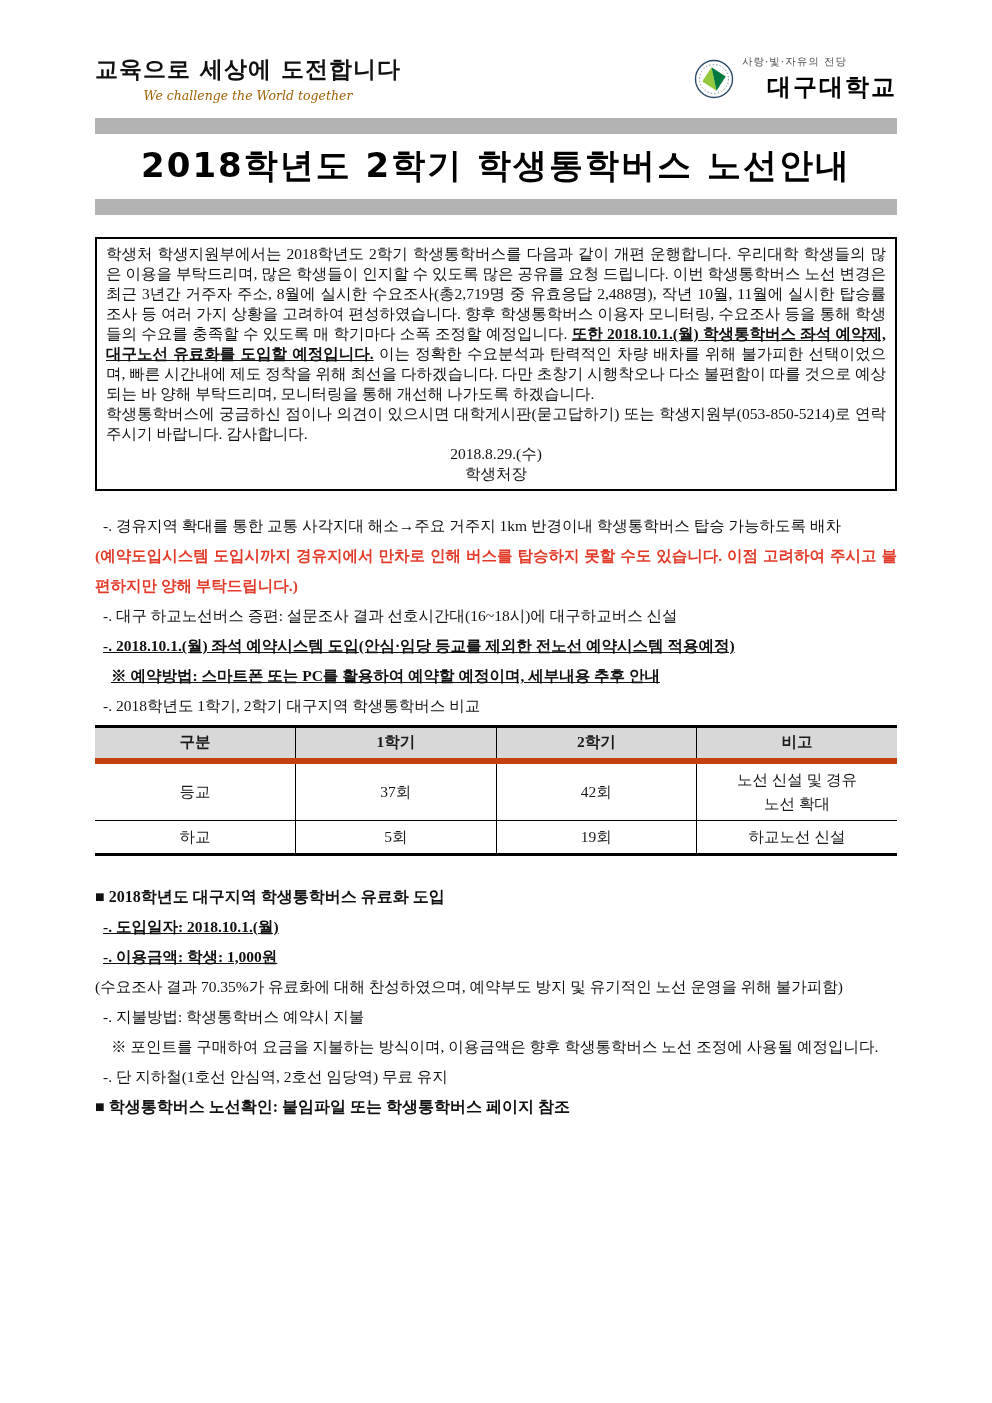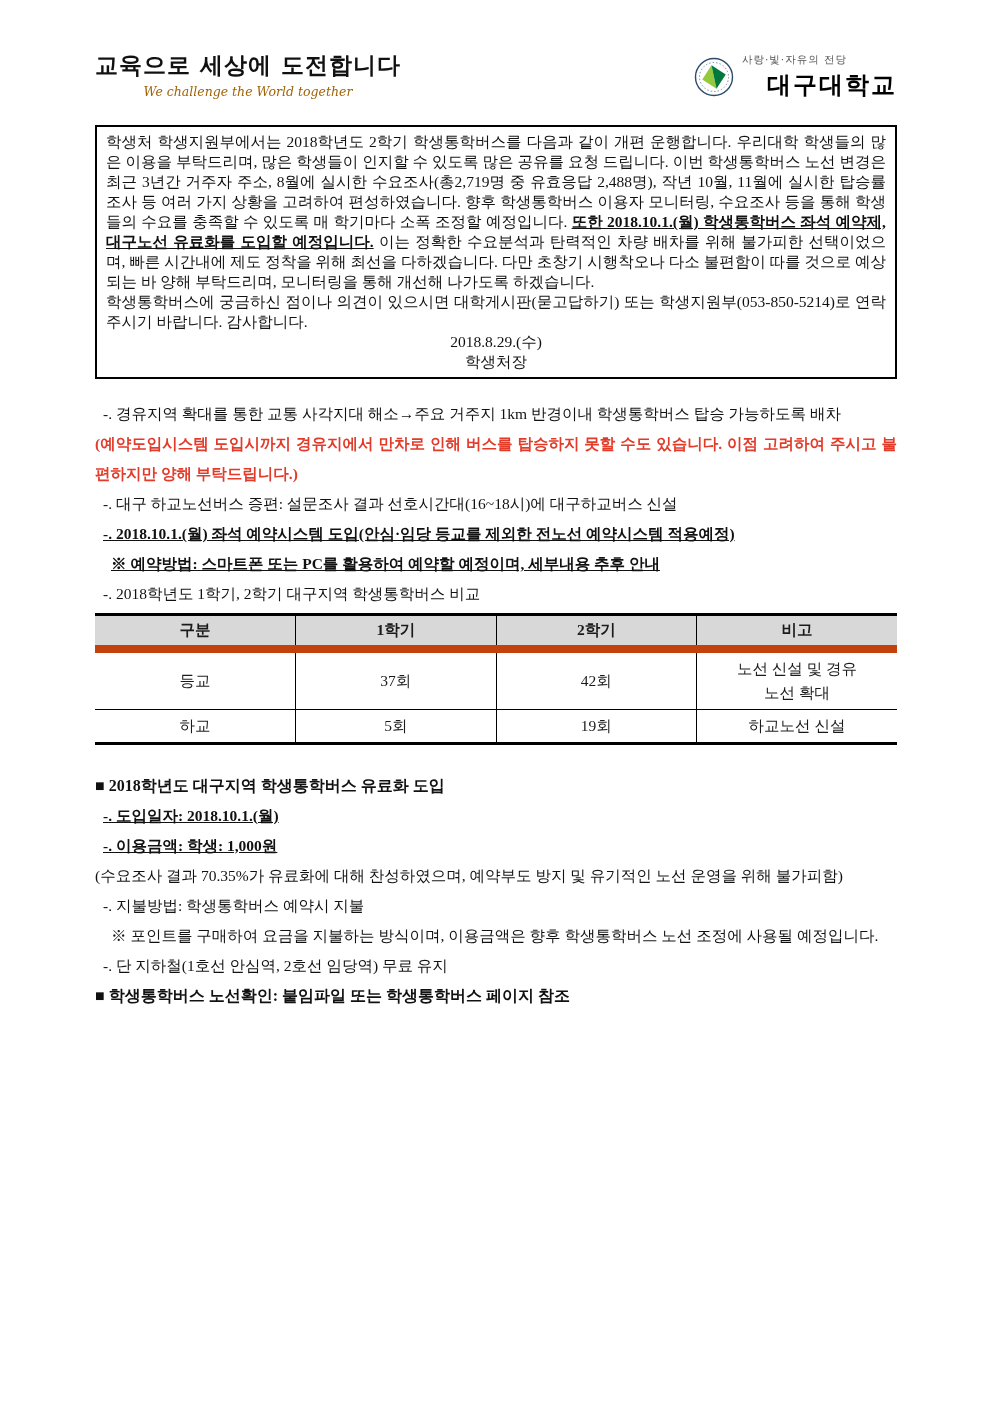--- a/index.html
+++ b/index.html
@@ -5,21 +5,21 @@
   * { margin: 0; padding: 0; box-sizing: border-box; }
   html, body { background: #ffffff; }
   body {
     width: 992px; height: 1403px;
     font-family: "Liberation Serif", "DejaVu Serif", serif;
     color: #1a1a1a; overflow: hidden;
   }
   .page { width: 992px; height: 1403px; padding: 0 95px; position: relative; }
 
   
-  .header { display: flex; justify-content: space-between; align-items: center; padding-top: 45px; height: 103px; }
+  .header { display: flex; justify-content: space-between; align-items: flex-end; padding-top: 45px; height: 103px; }
   .slogan { text-align: center; }
   .slogan-kr { font-family: "DejaVu Sans", sans-serif; font-weight: bold; font-size: 23px; letter-spacing: 1px; color: #111; }
   .slogan-en { font-family: "DejaVu Serif", serif; font-style: italic; font-size: 12.5px; color: #a16207; margin-top: 3px; }
   .brand { display: flex; align-items: center; gap: 8px; padding-top: 6px; }
   .seal { width: 40px; height: 40px; flex: 0 0 auto; }
   .brand-text { text-align: left; }
   .brand-tagline { font-family: "DejaVu Sans", sans-serif; font-size: 10.5px; color: #555; letter-spacing: 1px; margin-bottom: 2px; }
   .brand-univ { font-family: "DejaVu Sans", sans-serif; font-weight: bold; font-size: 24px; color: #000000; letter-spacing: 2px; padding-left: 25px; }
 
   
@@ -49,21 +49,21 @@
   .star-item { text-indent: 16px; }
   .red-note { color: #e23b2a; font-weight: bold; text-align: justify; }
   .u-bold { font-weight: bold; text-decoration: underline; }
 
   
   .cmp-table { width: 100%; border-collapse: collapse; margin-top: 4px;
     border-top: 3px solid #000; border-bottom: 3px solid #000;
     font-size: 15.5px; }
   .cmp-table th {
     background: #d8d8d8; font-weight: bold; text-align: center;
-    border-bottom: 8px solid #c2410c; height: 34px; width: 25%;
+    border-bottom: 6px solid #c2410c; height: 34px; width: 25%;
   }
   .cmp-table td { text-align: center; padding: 4px 6px; line-height: 24px; }
   .cmp-table th + th, .cmp-table td + td { border-left: 1px solid #000; }
   .cmp-table tbody tr.row-0 td { border-bottom: 1px solid #000; height: 52px; }
   .cmp-table tbody tr.row-1 td { height: 34px; }
   .note-line { display: block; text-align: center; }
   .note-line:empty { display: none; }
 </style>
 </head>
 <body>
@@ -86,20 +86,25 @@
           </g>
         </svg>
       </span>
       <span class="brand-text">
         <div class="brand-tagline">사랑·빛·자유의 전당</div>
         <div class="brand-univ">대구대학교</div>
       </span>
     </div>
   </div>
 
+  <div class="title-section">
+    <div class="title-bar"></div>
+    <div class="doc-title">2018학년도 2학기 학생통학버스 노선안내</div>
+    <div class="title-bar"></div>
+  </div>
 
   <div class="notice-box">
     <p><span>학생처 학생지원부에서는 2018학년도 2학기 학생통학버스를 다음과 같이 개편 운행합니다. 우리대학 학생들의 많은 이용을 부탁드리며, 많은 학생들이 인지할 수 있도록 많은 공유를 요청 드립니다. 이번 학생통학버스 노선 변경은 최근 3년간 거주자 주소, 8월에 실시한 수요조사(총2,719명 중 유효응답 2,488명), 작년 10월, 11월에 실시한 탑승률 조사 등 여러 가지 상황을 고려하여 편성하였습니다. 향후 학생통학버스 이용자 모니터링, 수요조사 등을 통해 학생들의 수요를 충족할 수 있도록 매 학기마다 소폭 조정할 예정입니다. </span><span class="seg-bold-underline">또한 2018.10.1.(월) 학생통학버스 좌석 예약제, 대구노선 유료화를 도입할 예정입니다.</span><span> 이는 정확한 수요분석과 탄력적인 차량 배차를 위해 불가피한 선택이었으며, 빠른 시간내에 제도 정착을 위해 최선을 다하겠습니다. 다만 초창기 시행착오나 다소 불편함이 따를 것으로 예상되는 바 양해 부탁드리며, 모니터링을 통해 개선해 나가도록 하겠습니다.</span></p>
     <p>학생통학버스에 궁금하신 점이나 의견이 있으시면 대학게시판(묻고답하기) 또는 학생지원부(053-850-5214)로 연락주시기 바랍니다. 감사합니다.</p>
     <div class="center-line">2018.8.29.(수)</div>
     <div class="center-line">학생처장</div>
   </div>
 
   <div class="section section-1">
     <div class="dash-item">-. 경유지역 확대를 통한 교통 사각지대 해소→주요 거주지 1km 반경이내 학생통학버스 탑승 가능하도록 배차</div>

